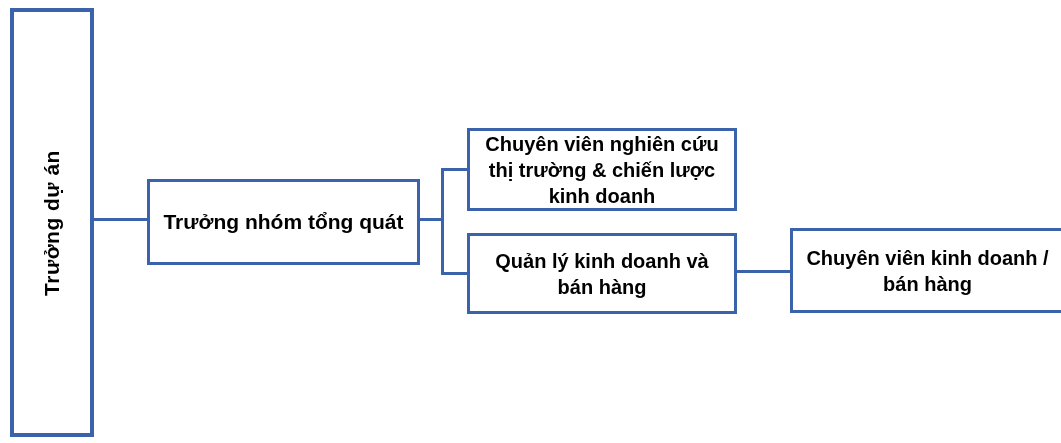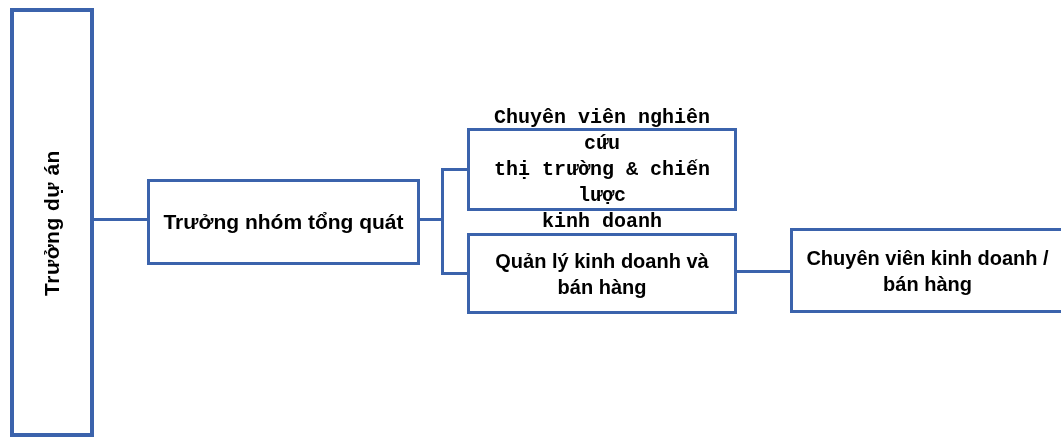--- a/index.html
+++ b/index.html
@@ -22,21 +22,21 @@
   }
   .box .label { white-space: pre-line; }
   #box-project-lead { left: 10px; top: 8px; width: 84px; height: 429px; border-width: 4px; }
   #box-project-lead .label {
     transform: rotate(-90deg);
     white-space: nowrap;
     font-size: 21px;
     letter-spacing: 0.5px;
   }
   #box-team-lead   { left: 147px; top: 179px; width: 273px; height: 86px; font-size: 21px; }
-  #box-market      { left: 467px; top: 128px; width: 270px; height: 83px; font-size: 20px; line-height: 1.3; font-family: Liberation Mono, monospace; }
+  #box-market      { left: 467px; top: 128px; width: 270px; height: 83px; font-size: 20px; line-height: 1.3; }
   #box-sales-mgr   { left: 467px; top: 233px; width: 270px; height: 81px; font-size: 20px; line-height: 1.3; }
   #box-sales-spec  { left: 790px; top: 228px; width: 275px; height: 85px; font-size: 20px; line-height: 1.3; }
   .line { position: absolute; background: var(--accent); }
   #conn-left       { left: 94px;  top: 218px; width: 53px;  height: 3px; }
   #conn-stub       { left: 420px; top: 218px; width: 21px;  height: 3px; }
   #conn-bracket    { left: 441px; top: 168px; width: 3px;   height: 107px; }
   #conn-arm-top    { left: 444px; top: 168px; width: 23px;  height: 3px; }
   #conn-arm-bottom { left: 444px; top: 272px; width: 23px;  height: 3px; }
   #conn-right      { left: 737px; top: 270px; width: 53px;  height: 3px; }
 </style>

